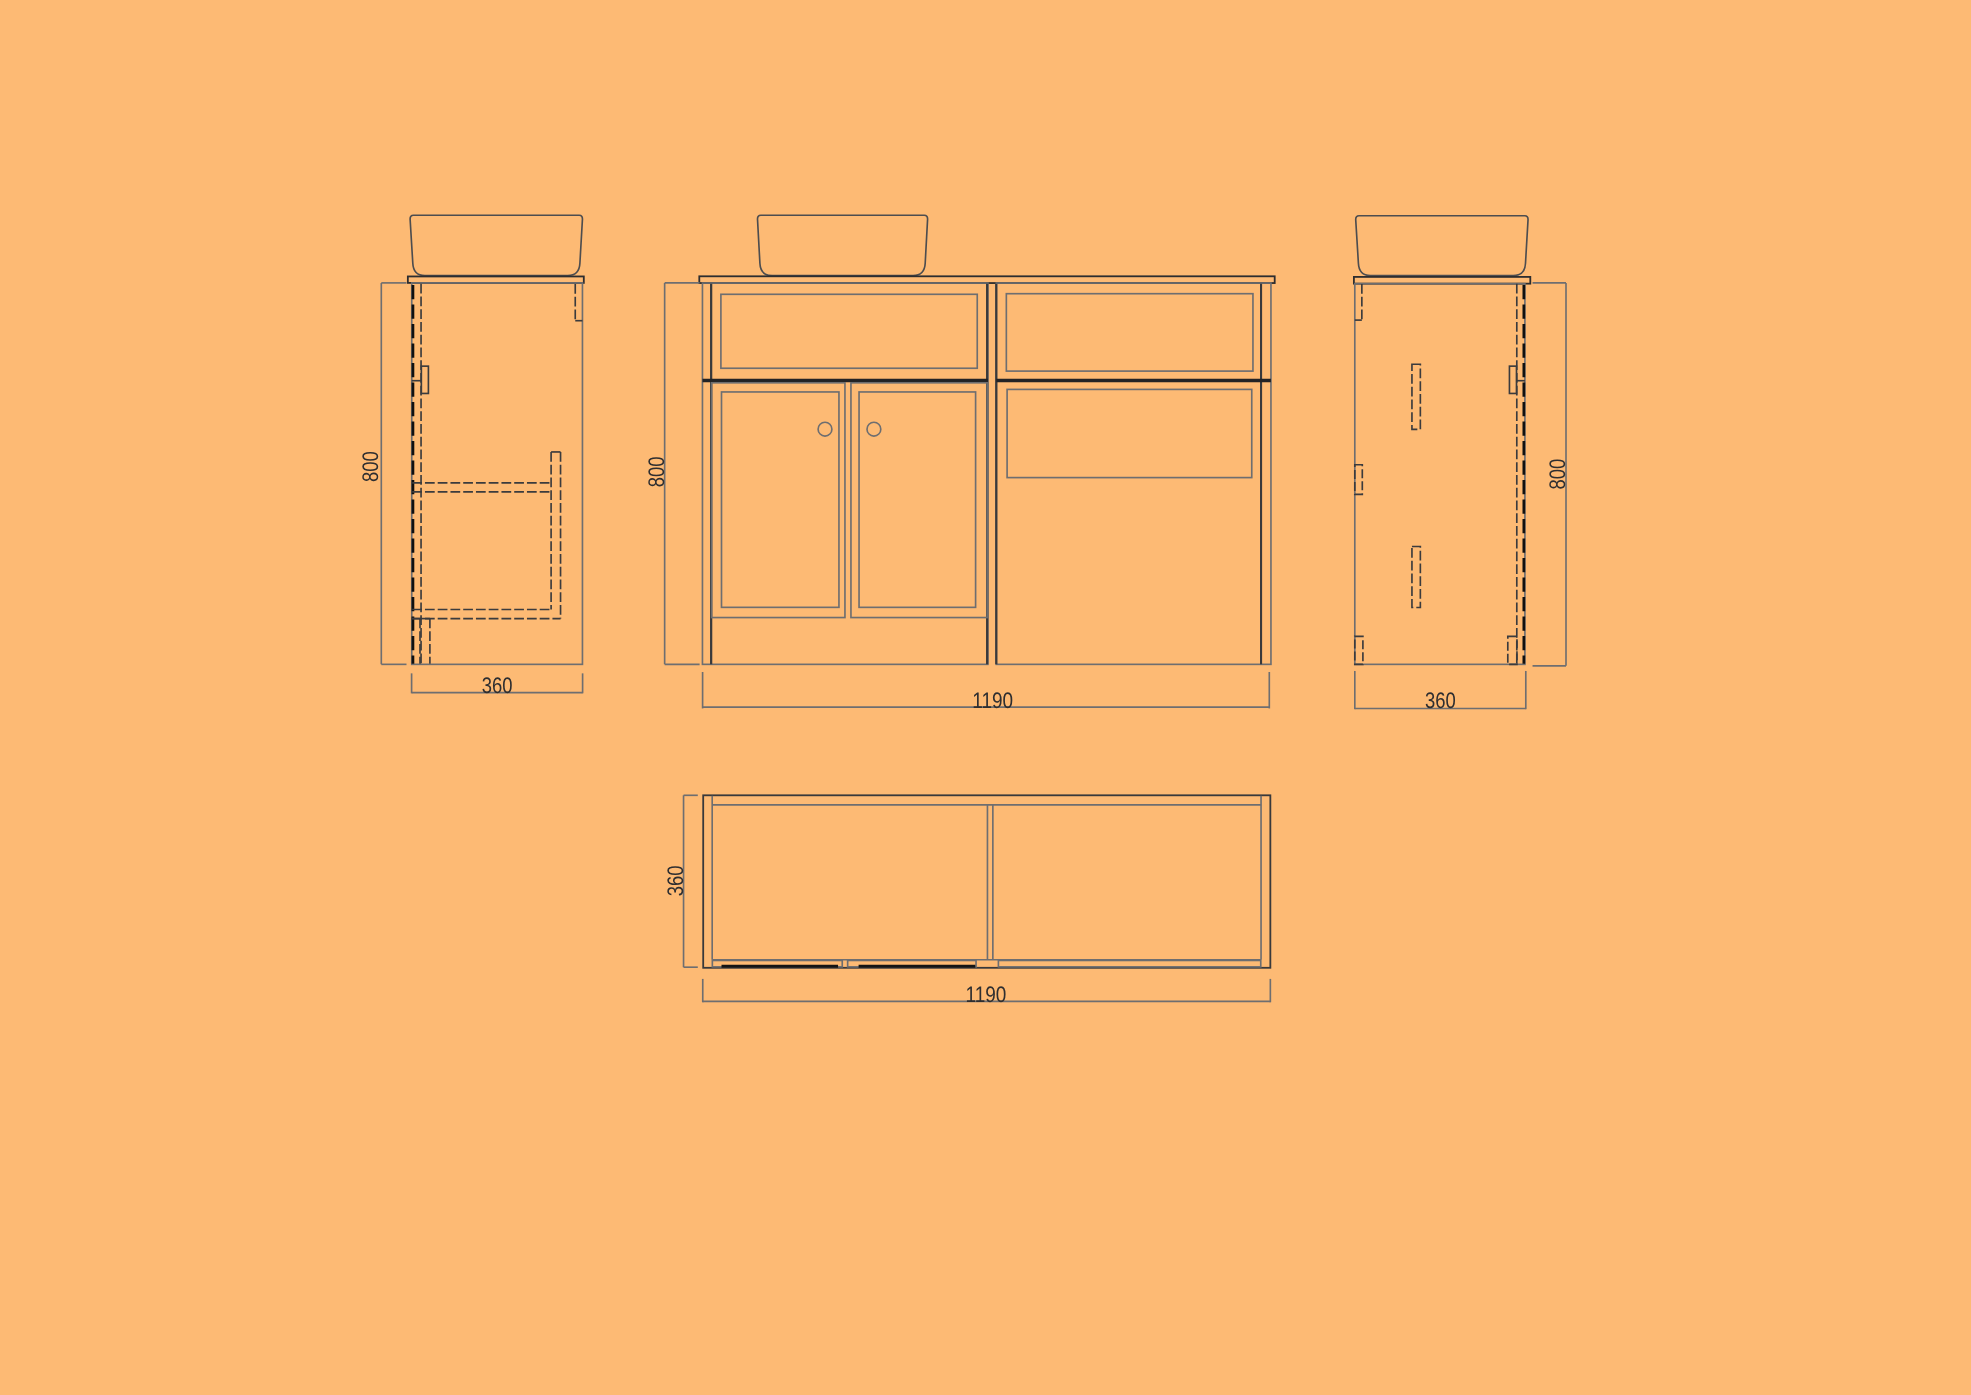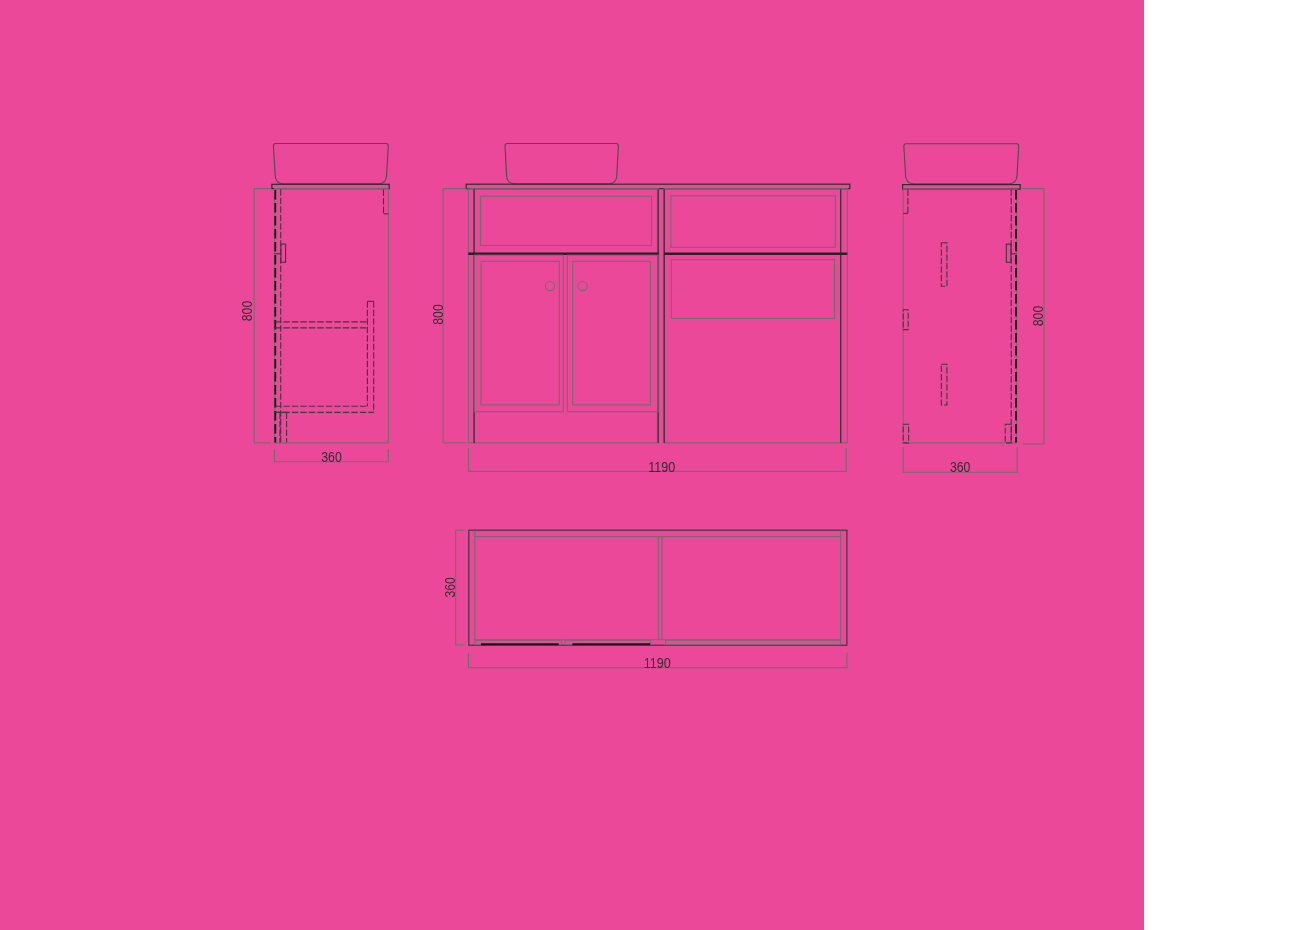--- a/index.html
+++ b/index.html
@@ -1,16 +1,16 @@
 <!DOCTYPE html>
 <html><head>
 <meta charset="utf-8">
 <style>
   html,body{margin:0;padding:0;background:#ffffff;}
-  .page{width:1144px;height:930px;position:relative;background:#ec4899;overflow:hidden;}
+  .page{width:1314px;height:930px;position:relative;background:#fdba74;overflow:hidden;}
   svg{position:absolute;left:0;top:0;}
   text{font-family:"Liberation Sans",sans-serif;fill:#2e2e30;}
 </style>
 </head>
 <body>
 <div class="page">
 <svg width="1314" height="930" viewBox="0 0 1314 930">
 <g fill="none" stroke="#6e6e70" stroke-width="1.1">
 
 <g id="leftview">

